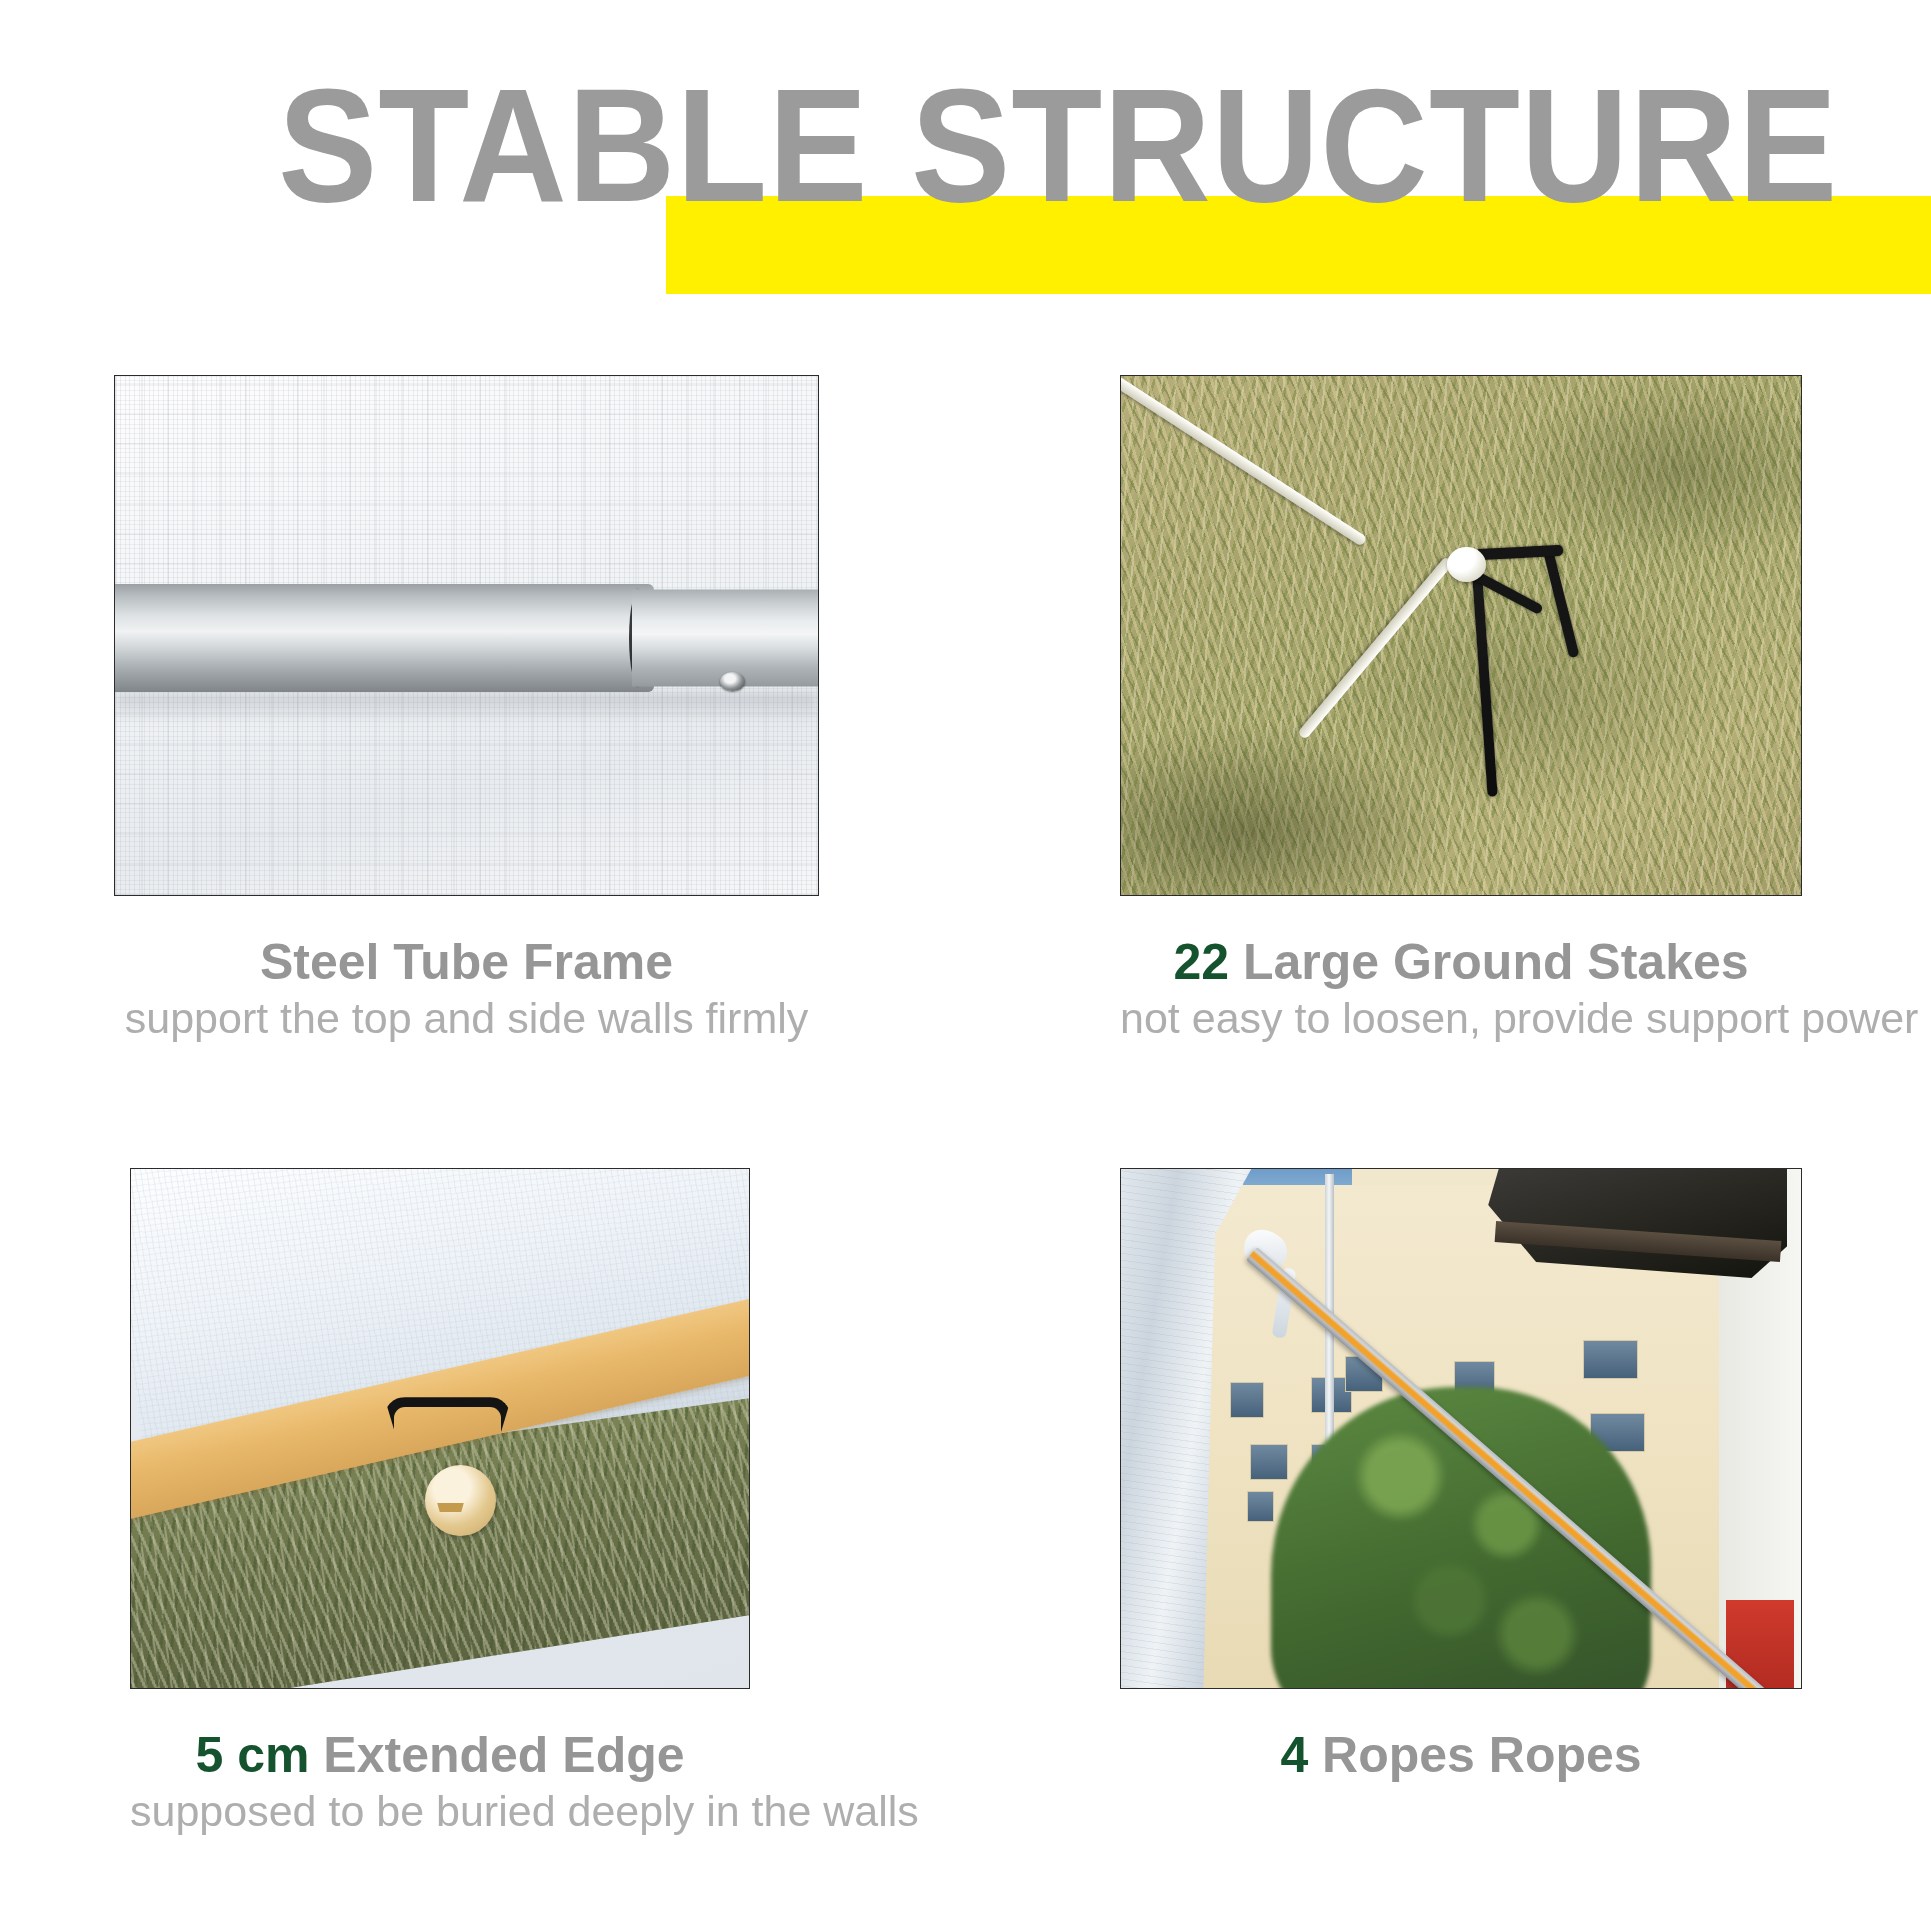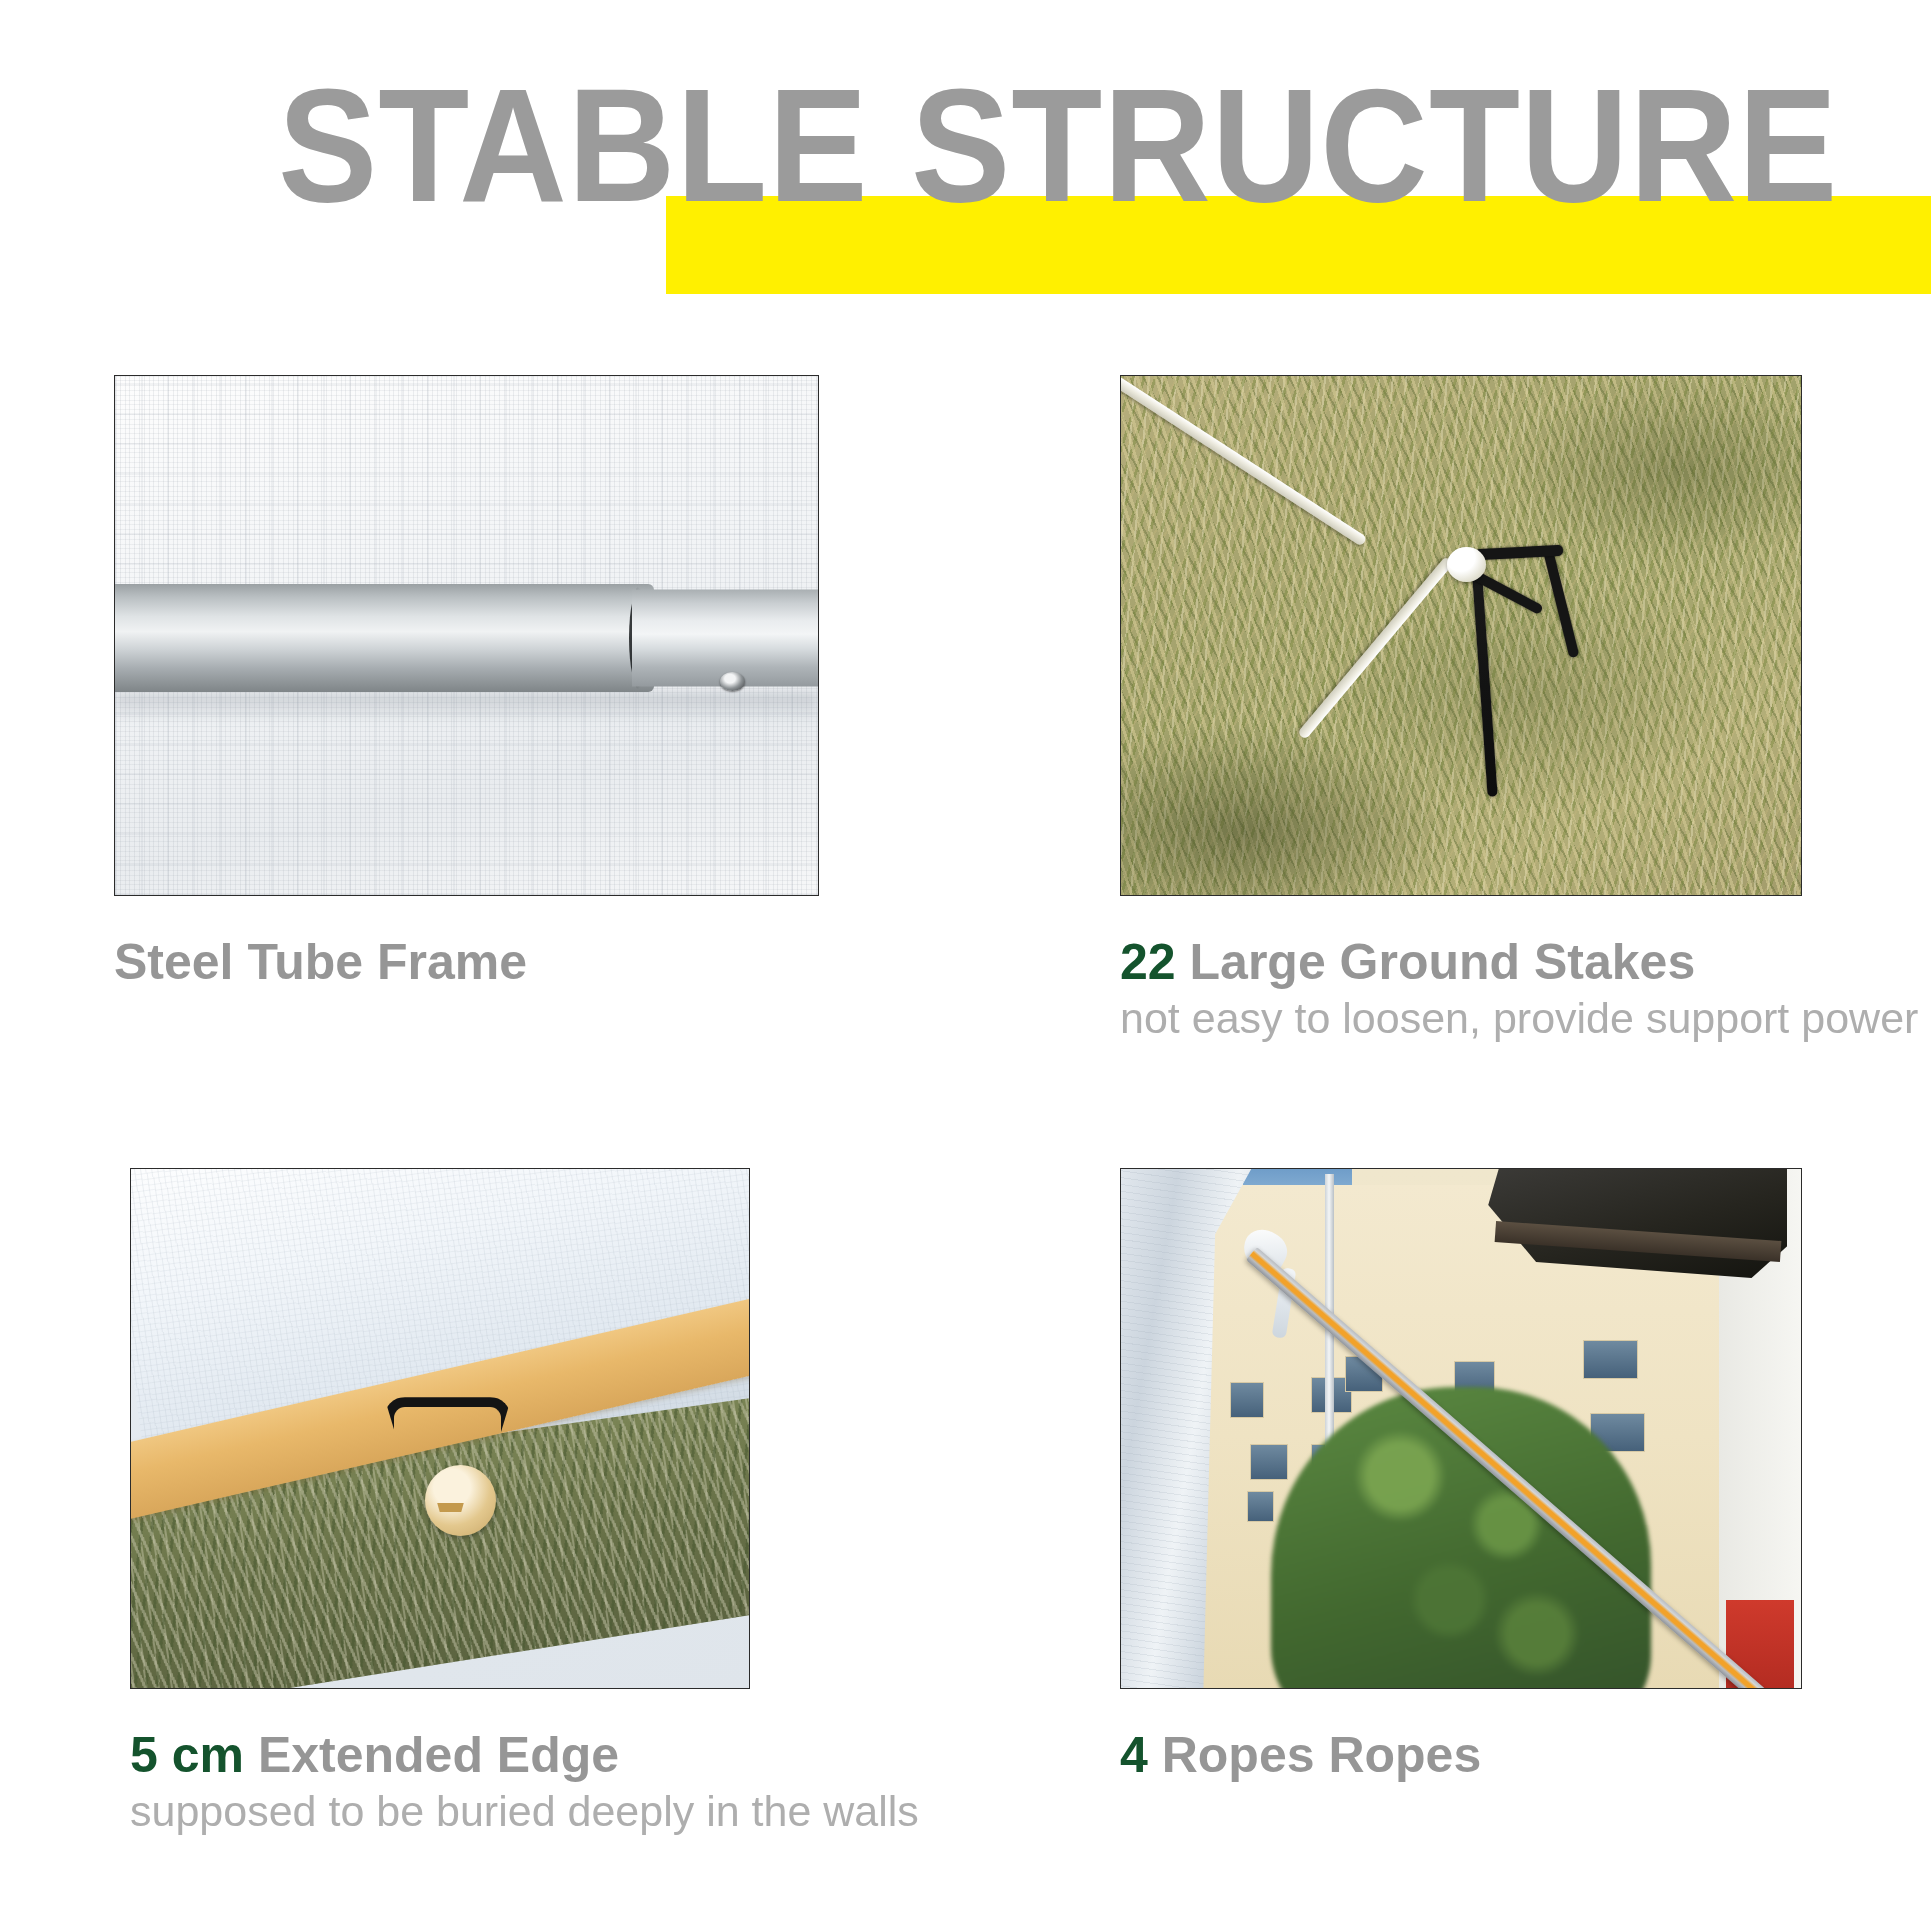--- a/index.html
+++ b/index.html
@@ -369,21 +369,21 @@
   }
   .roof-beam-bar {
     position: absolute;
     right: 3%; top: 12%;
     width: 42%; height: 21px;
     background: linear-gradient(to bottom, #5b4f41, #3a3128);
     transform: rotate(4deg);
   }
 
   
-  .caption { width: 100%; }
+  .caption { width: 100%; text-align: center; }
   .cap-heading {
     margin-top: 39px;
     font-family: "Liberation Sans Narrow", "Liberation Sans", sans-serif;
     font-size: 50px;
     font-weight: 700;
     line-height: 1.08;
     color: #969696;
     white-space: nowrap;
   }
   .cap-heading .hl { color: #14532d; }
@@ -413,20 +413,21 @@
         <div class="tube-shadow"></div>
         <div class="tube-body"></div>
         <div class="tube-sleeve"></div>
         <div class="tube-rivet"></div>
       </div>
     </div>
     <div class="caption">
       <div class="cap-heading">
         <span>Steel Tube Frame</span>
       </div>
+      <div class="cap-sub">support the top and side walls firmly</div>
     </div>
   </div>
 
   <div class="cell cell-tr">
     <div class="photo-frame ratio-4x3">
       <div class="photo ph-grass">
         <div class="grass-dark"></div>
         <div class="stake-wire stake-shaft"></div>
         <div class="stake-wire stake-right"></div>
         <div class="stake-wire stake-diag"></div>

